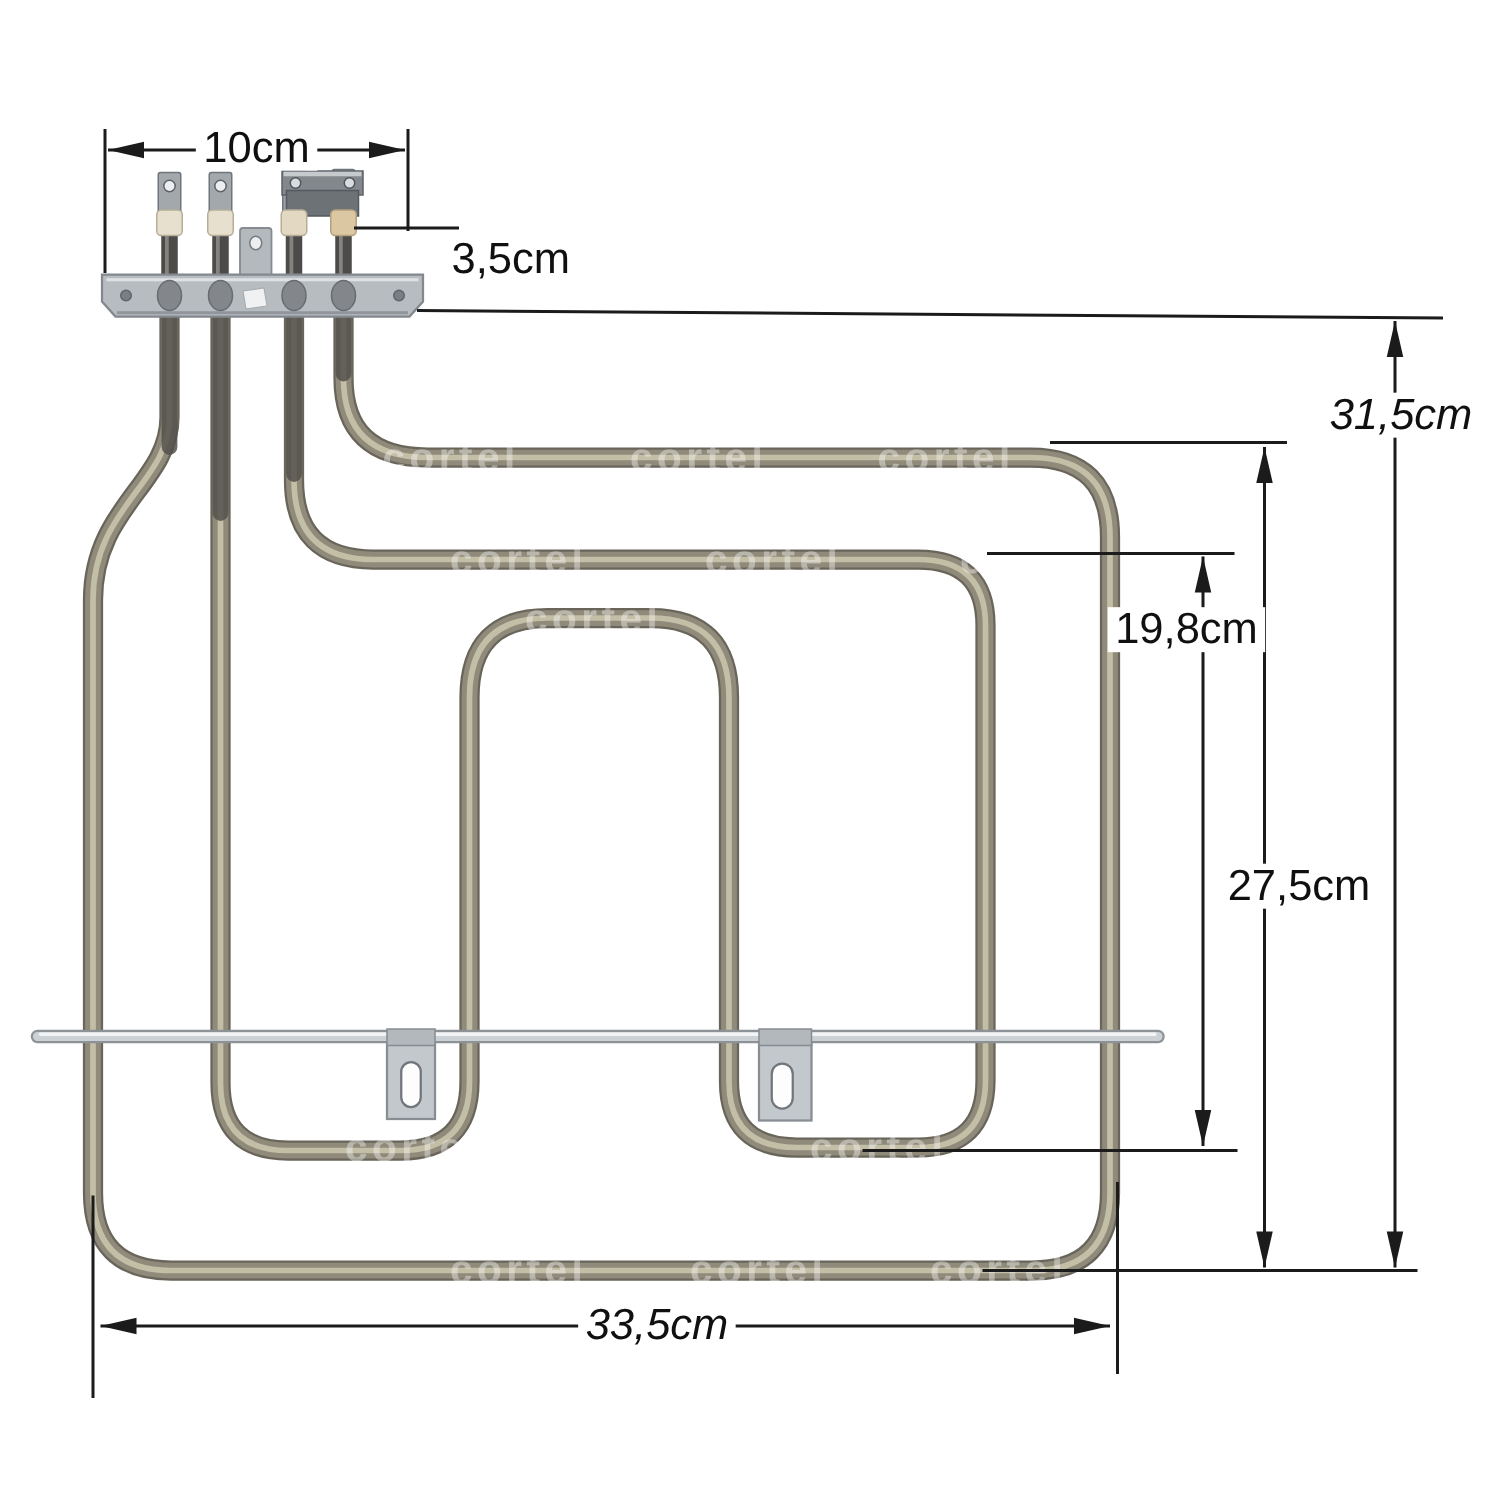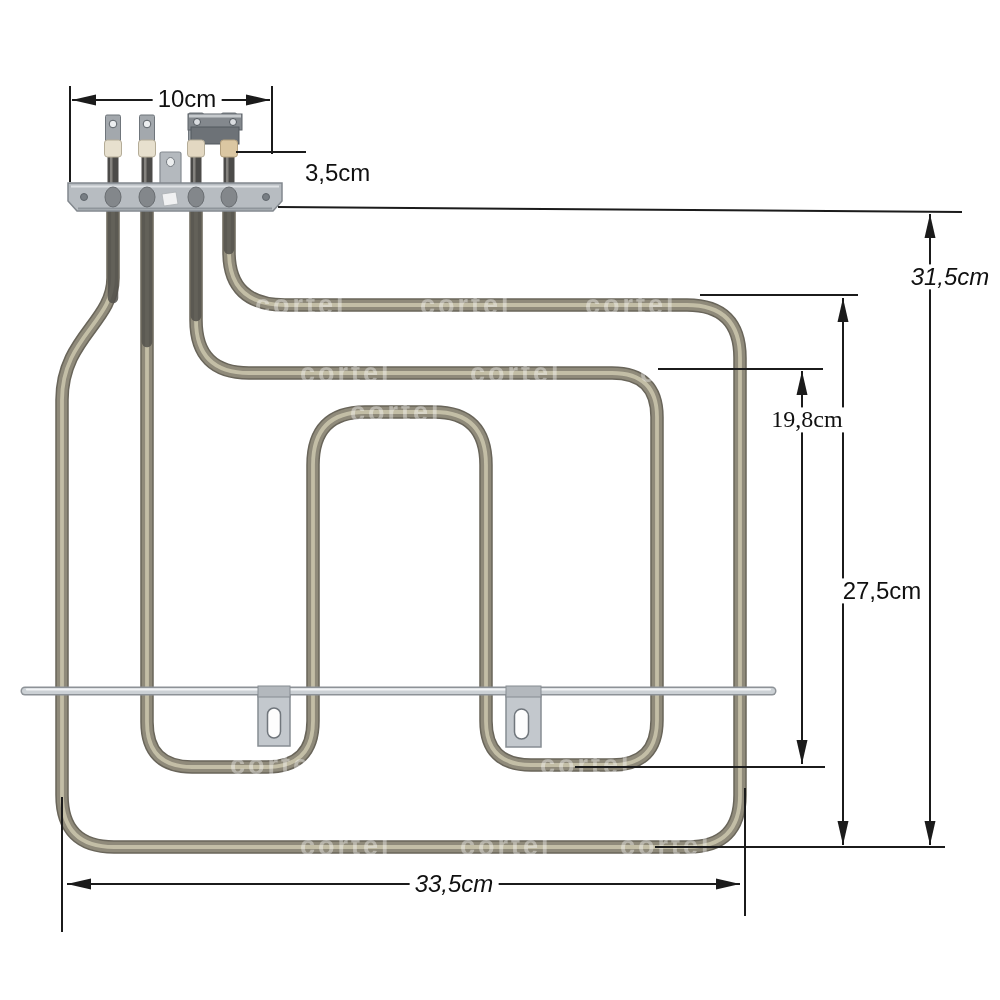--- a/index.html
+++ b/index.html
@@ -9,25 +9,24 @@
     background:#ffffff;
     font-family:"Liberation Sans", sans-serif;
     overflow:hidden;
   }
   .stage svg{position:absolute;left:0;top:0;}
   .dim-label{
     position:absolute;
     transform:translate(-50%,-50%);
     background:#ffffff;
     color:#101010;
-    font-size:24px;
+    font-size:29px;
     line-height:1.05;
     padding:0 5px;
     white-space:nowrap;
-    margin-left:16px;
   }
   .dim-label.left-anchored{transform:translate(0,-50%);}
 </style>
 </head>
 <body>
 
 <div class="stage">
 
 <svg width="1000" height="1000" viewBox="0 0 1000 1000">
 
@@ -173,23 +172,23 @@
     <polygon points="843,845 837.5,821 848.5,821"></polygon>
     <polygon points="802,371 796.5,395 807.5,395"></polygon>
     <polygon points="802,764 796.5,740 807.5,740"></polygon>
     <polygon points="67,884 91,878.5 91,889.5"></polygon>
     <polygon points="740,884 716,878.5 716,889.5"></polygon>
   </g>
 </svg>
 
 <div class="dim-label" style="left:171px;top:99px;">10cm</div>
 
-<div class="dim-label left-anchored" style="left:284px;top:173px;">3,5cm</div>
+<div class="dim-label left-anchored" style="left:296px;top:173px;">3,5cm</div>
 
 <div class="dim-label" style="left:934px;top:277px;font-style:italic;">31,5cm</div>
 
-<div class="dim-label" style="left:791px;top:420px;font-family:Liberation Serif, serif;">19,8cm</div>
+<div class="dim-label" style="left:791px;top:420px;">19,8cm</div>
 
 <div class="dim-label" style="left:866px;top:591px;">27,5cm</div>
 
 <div class="dim-label" style="left:438px;top:884px;font-style:italic;">33,5cm</div>
 
 </div>
 
 </body></html>

